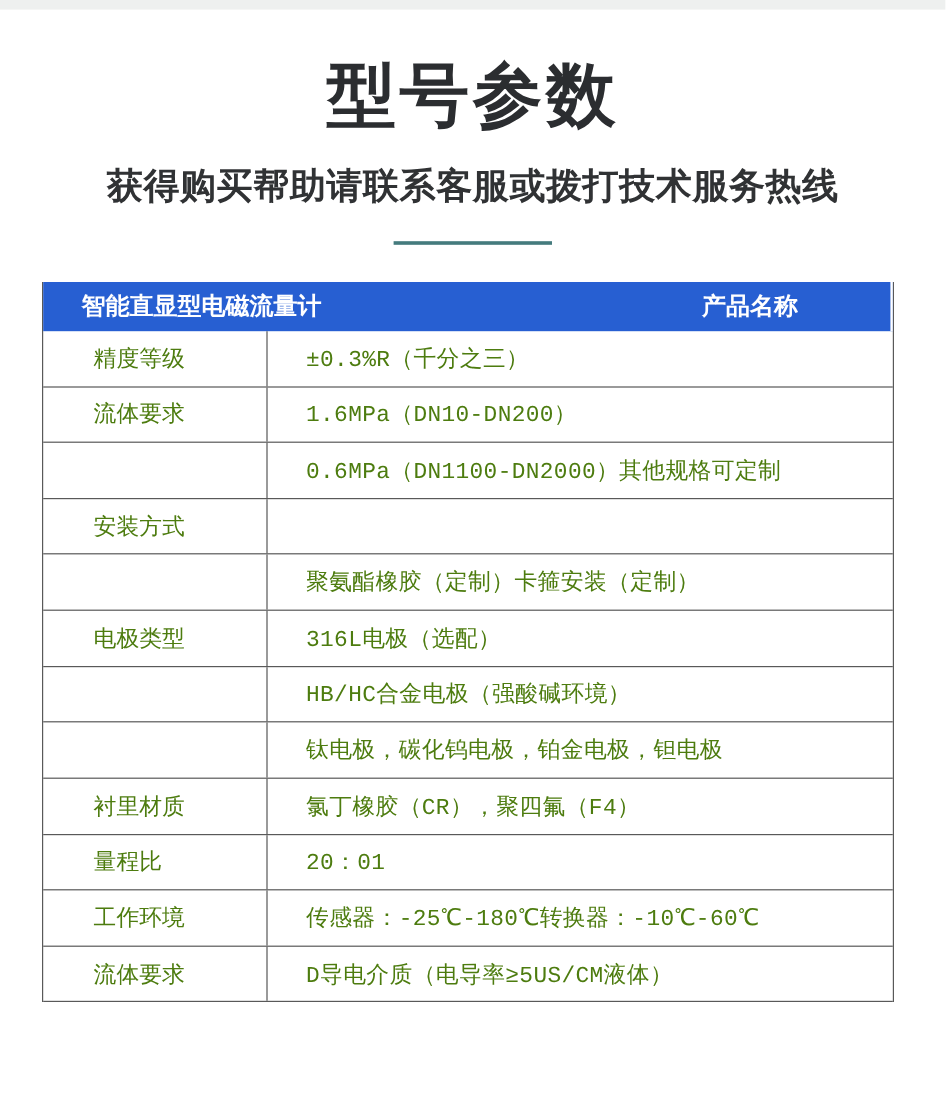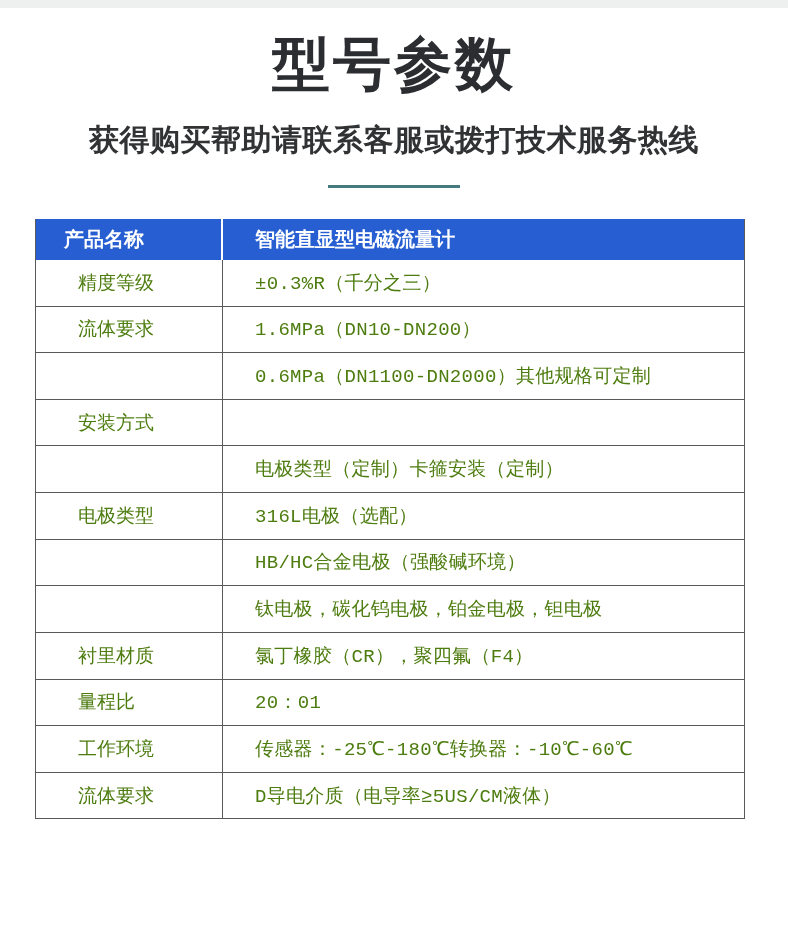--- a/index.html
+++ b/index.html
@@ -8,21 +8,21 @@
     width:788px; height:928px;
     font-family:"Liberation Sans", sans-serif;
     overflow:hidden;
     position:relative;
   }
   .top-strip {
     width:100%; height:8px;
     background:#eef0ef;
   }
   .title {
-    margin-top:26px;
+    margin-top:42px;
     text-align:center;
     font-size:58px;
     line-height:1.05;
     font-weight:bold;
     letter-spacing:3px;
     color:#2b2d30;
   }
   .subtitle {
     margin-top:28px;
     text-align:center;
@@ -96,42 +96,42 @@
 
   <h1 class="title">型号参数</h1>
 
   <div class="subtitle">获得购买帮助请联系客服或拨打技术服务热线</div>
 
   <div class="accent-divider" style="background: rgb(68, 123, 125);"></div>
 
   <div class="spec-table">
 
     <div class="thead" style="background: rgb(39, 95, 210);">
+      <div class="th th-value">智能直显型电磁流量计</div>
       <div class="th th-label">产品名称</div>
-      <div class="th th-value">智能直显型电磁流量计</div>
     </div>
 
   <div class="row">
         <div class="cell cell-label">精度等级</div>
         <div class="cell cell-value">±0.3%R（千分之三）</div>
       </div>
       <div class="row">
         <div class="cell cell-label">流体要求</div>
         <div class="cell cell-value">1.6MPa（DN10-DN200）</div>
       </div>
       <div class="row">
         <div class="cell cell-label"></div>
         <div class="cell cell-value">0.6MPa（DN1100-DN2000）其他规格可定制</div>
       </div>
       <div class="row">
         <div class="cell cell-label">安装方式</div>
       </div>
       <div class="row">
         <div class="cell cell-label"></div>
-        <div class="cell cell-value">电极类型（定制）卡箍安装（定制）</div>
+        <div class="cell cell-value">聚氨酯橡胶（定制）卡箍安装（定制）</div>
       </div>
       <div class="row">
         <div class="cell cell-label">电极类型</div>
         <div class="cell cell-value">316L电极（选配）</div>
       </div>
       <div class="row">
         <div class="cell cell-label"></div>
         <div class="cell cell-value">HB/HC合金电极（强酸碱环境）</div>
       </div>
       <div class="row">

